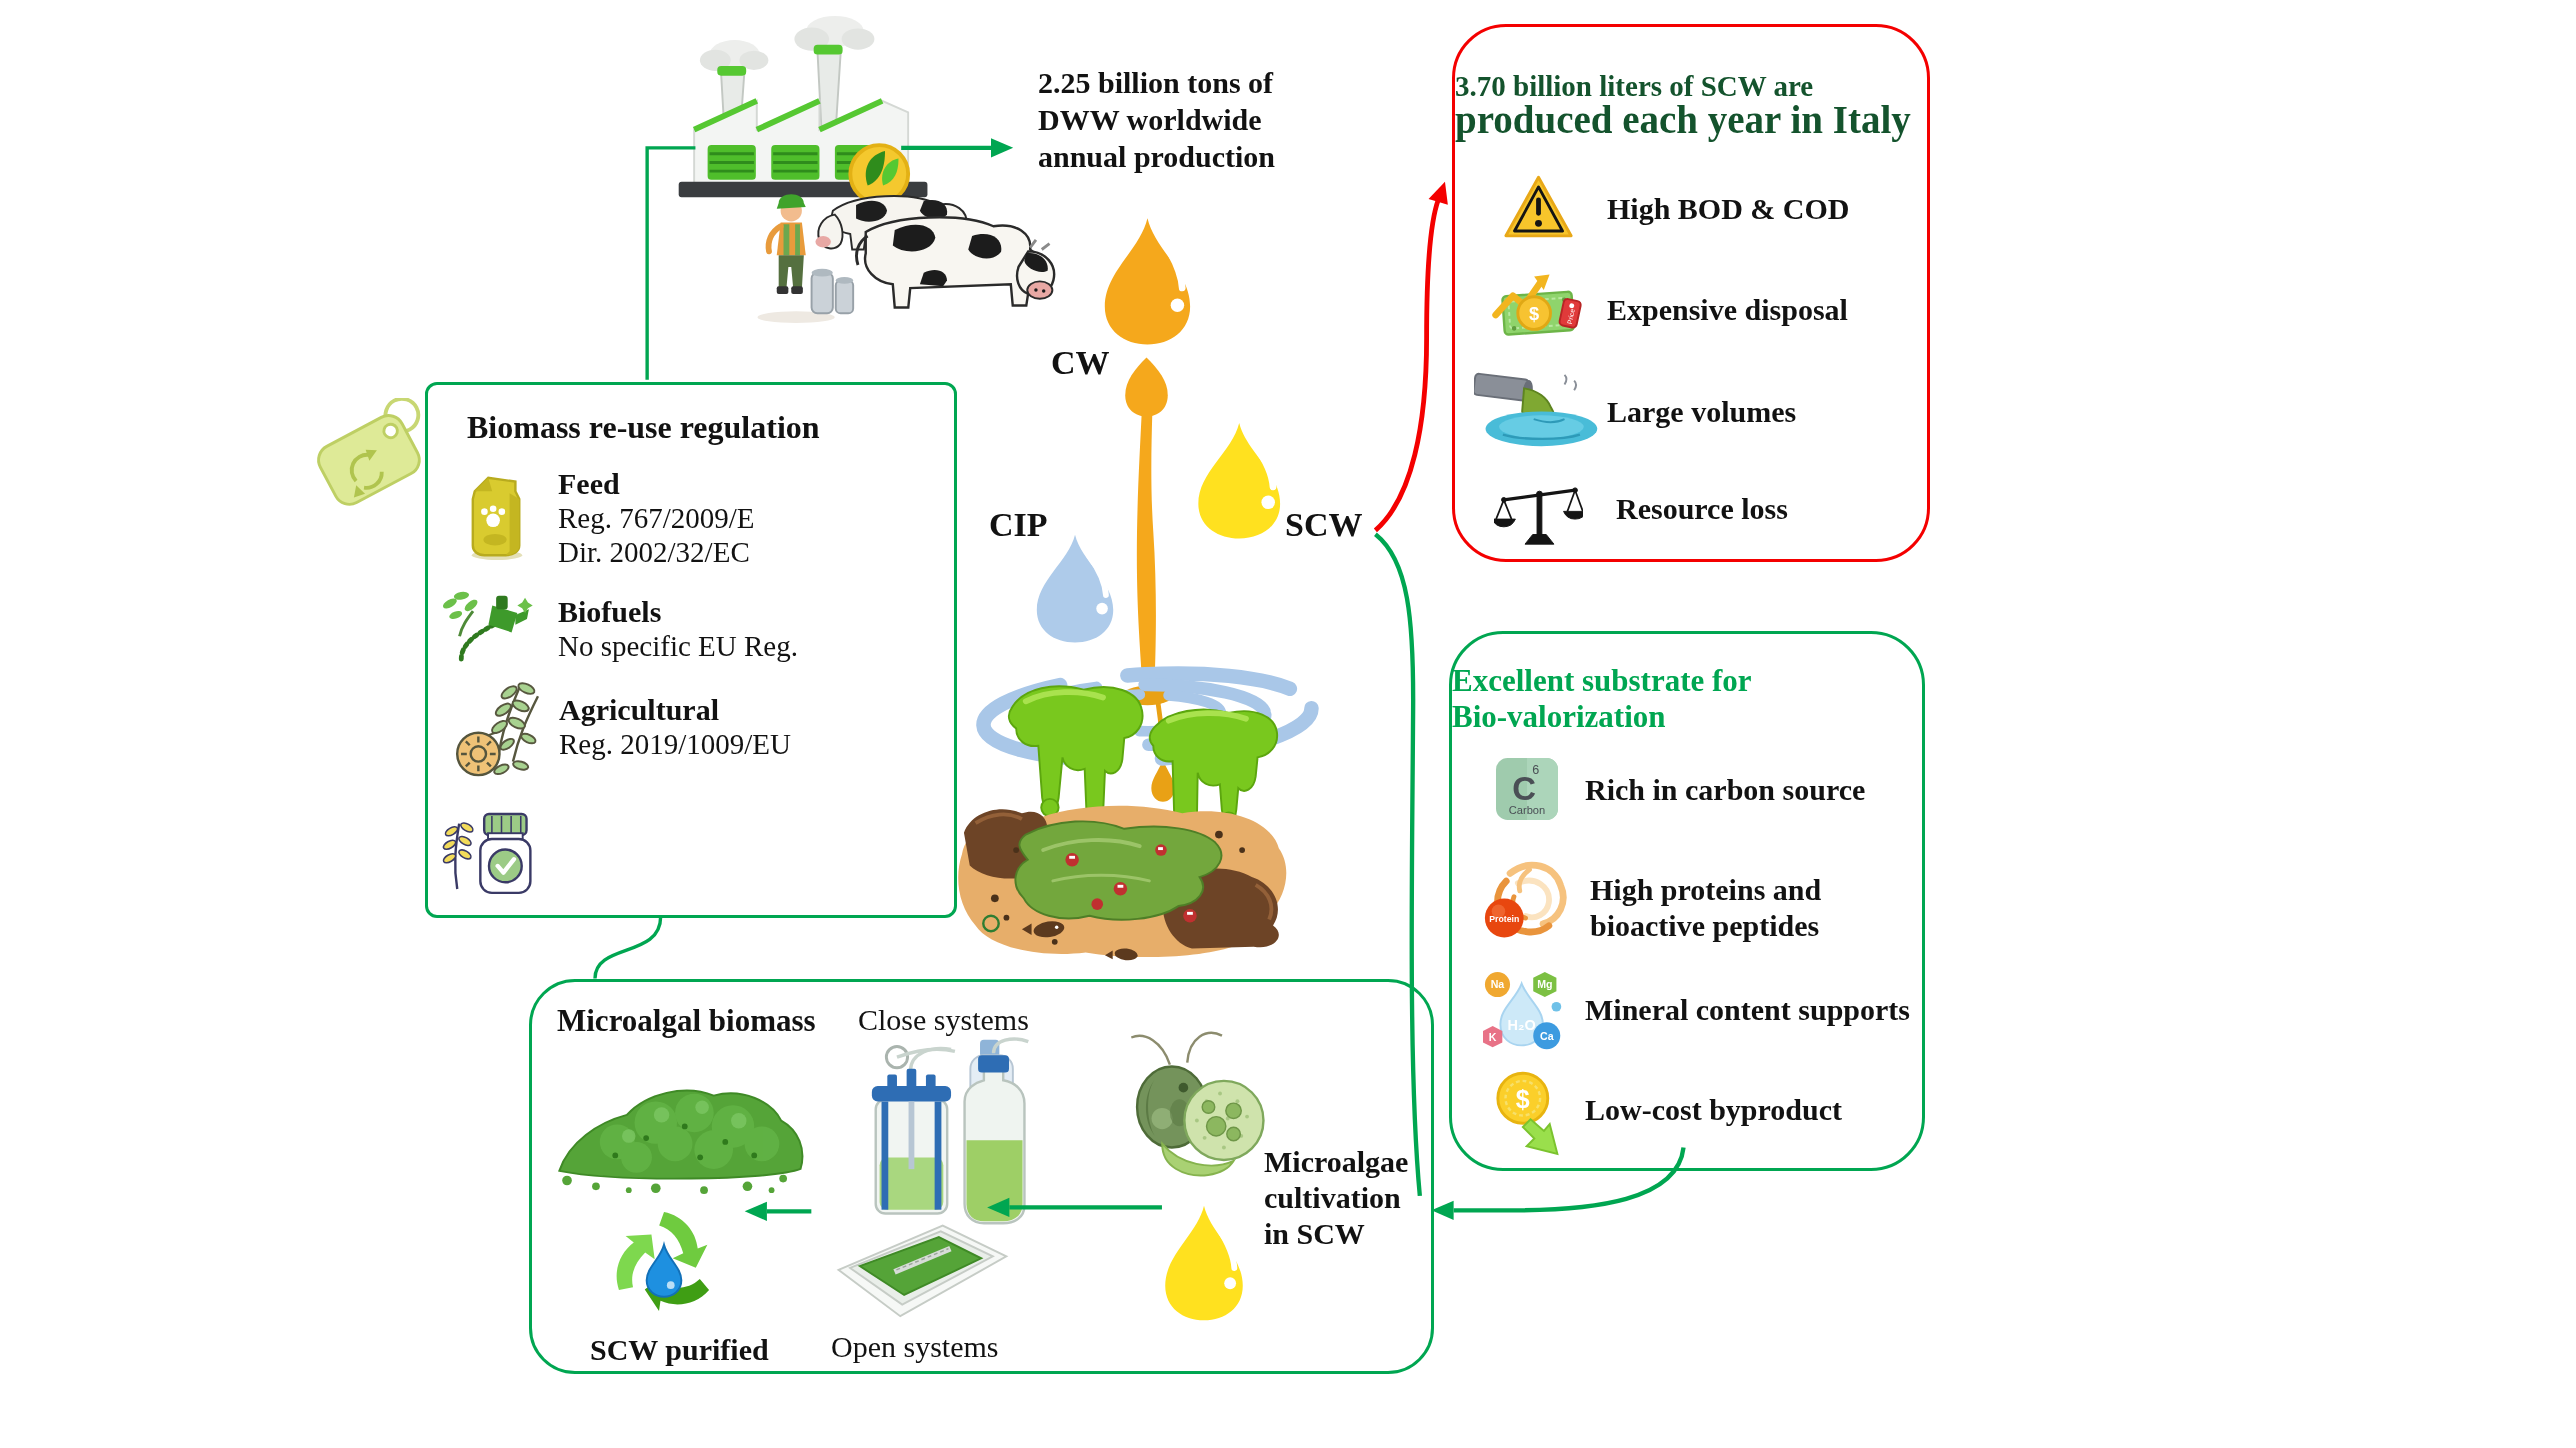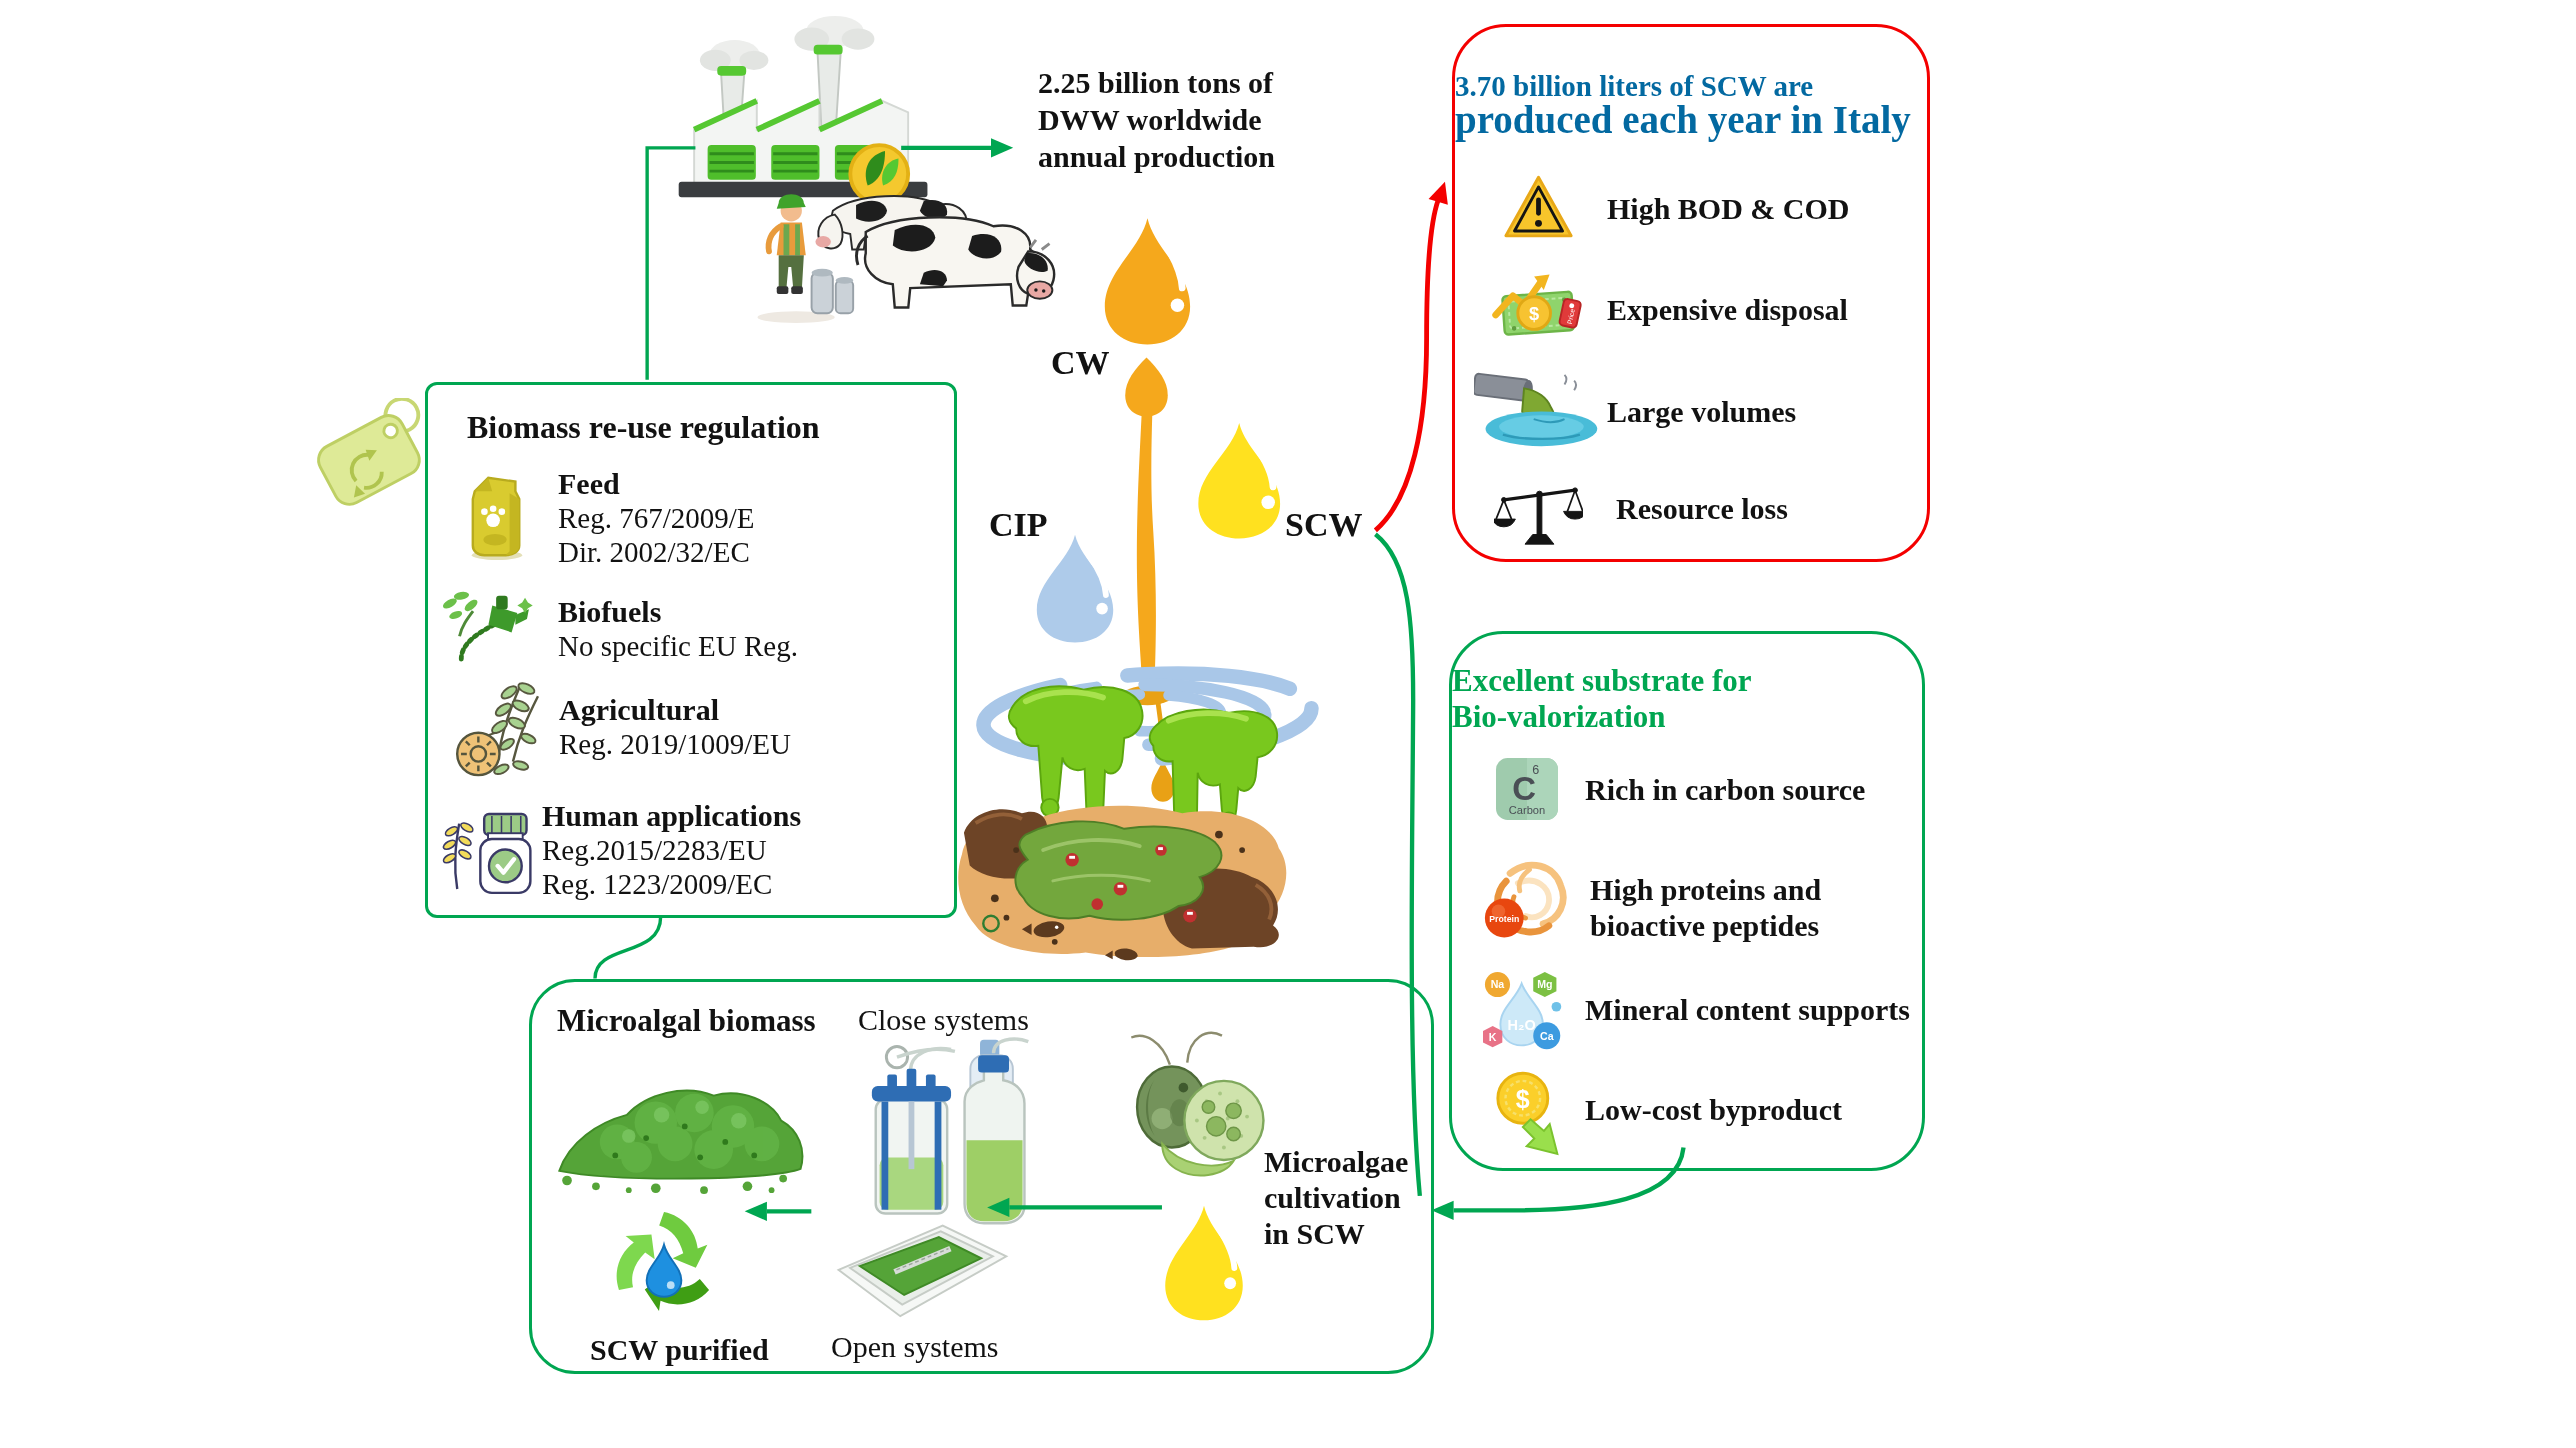--- a/index.html
+++ b/index.html
@@ -193,29 +193,24 @@
         <ellipse cx="12" cy="56" rx="7" ry="3.6" transform="rotate(-30 12 56)"></ellipse>
           <ellipse cx="28" cy="52" rx="7" ry="3.6" transform="rotate(30 28 52)"></ellipse>
       </g>
       <rect x="48" y="10" width="44" height="22" rx="5" fill="#9CCB86" stroke="#3A3A66" stroke-width="2.5"></rect>
       <path d="M56 12 V30 M66 12 V30 M76 12 V30 M86 12 V30" stroke="#3A3A66" stroke-width="1.6"></path>
       <rect x="52" y="30" width="36" height="8" fill="#ffffff" stroke="#3A3A66" stroke-width="2"></rect>
       <rect x="44" y="36" width="52" height="56" rx="12" fill="#ffffff" stroke="#3A3A66" stroke-width="2.5"></rect>
       <circle cx="70" cy="64" r="17" fill="#9CCB86" stroke="#3A3A66" stroke-width="2.5"></circle>
       <path d="M62 64 L68 71 L79 57" stroke="#ffffff" stroke-width="4.5" fill="none" stroke-linecap="round" stroke-linejoin="round"></path>
     </svg>
-    <div class="abs" style="left:114px;top:413px">
-      <div class="lbl">Human applications</div>
-      <div class="reg">Reg.2015/2283/EU</div>
-      <div class="reg">Reg. 1223/2009/EC</div>
-    </div>
   </div>
 
   <div class="box" style="left:1452px;top:24px;width:478px;height:538px;border-radius:54px;border-color:#F40000;">
-    <div class="abs center" style="left:0;top:42px;width:100%;color:#0369a1">
+    <div class="abs center" style="left:0;top:42px;width:100%;color:#14532d">
       <div class="lbl" style="font-size:29px;line-height:34px">3.70 billion liters of SCW are</div>
       <div class="lbl" style="font-size:39px;line-height:34px">produced each year in Italy</div>
     </div>
 
     <svg class="abs" style="left:48px;top:147px" width="71" height="68" viewBox="0 0 74 70">
       <path d="M37 3 L71 64 L3 64 Z" fill="#F7C52B" stroke="#E8A818" stroke-width="3" stroke-linejoin="round"></path>
       <path d="M37 13 L62 59 L12 59 Z" fill="none" stroke="#141414" stroke-width="3" stroke-linejoin="round"></path>
       <rect x="34.5" y="24" width="5" height="19" rx="2.5" fill="#141414"></rect>
       <circle cx="37" cy="51" r="3.6" fill="#141414"></circle>
     </svg>

